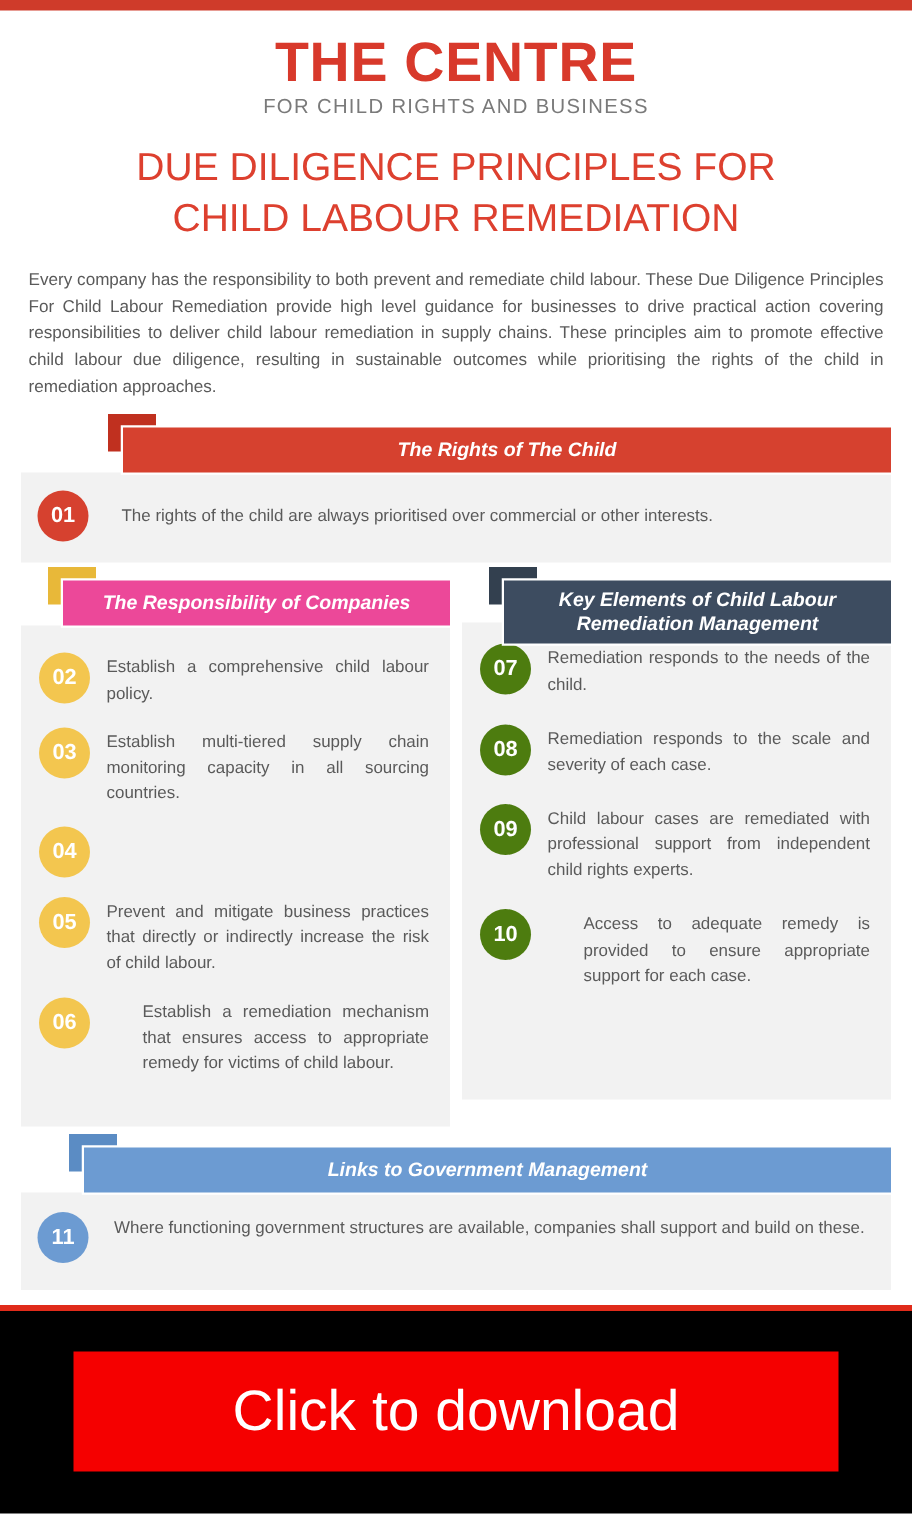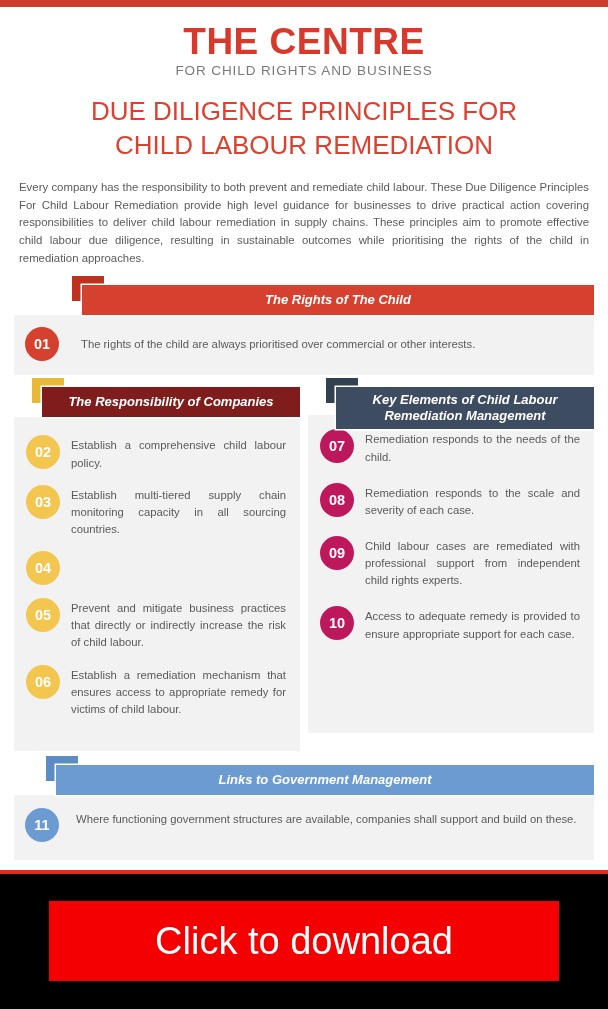--- a/index.html
+++ b/index.html
@@ -105,21 +105,21 @@
     box-shadow: 0 0 0 1.5px #ffffff;
     font-style: italic;
   }
   .bar.two-line {
     height: 42px;
   }
 
   
   .red-bar   { background: #d6412f; }
   .red-tab   { background: #c0301f; }
-  .yellow-bar{ background: #7f1d1d; text-align: center; }
+  .yellow-bar{ background: #ec4899; text-align: center; }
   .yellow-tab{ background: #e8b839; }
   .navy-bar  { background: #3d4c60; }
   .navy-tab  { background: #33404f; }
   .blue-bar  { background: #6c9bd2; }
   .blue-tab  { background: #5b8cc4; }
 
   
   .item {
     display: flex;
     align-items: flex-start;
@@ -131,21 +131,21 @@
     border-radius: 50%;
     color: #ffffff;
     font-size: 14.5px;
     font-weight: bold;
     display: flex;
     align-items: center;
     justify-content: center;
   }
   .num-red    { background: #d6412f; }
   .num-yellow { background: #f3c64f; }
-  .num-navy   { background: #be185d; }
+  .num-navy   { background: #4d7c0f; }
   .num-blue   { background: #6c9bd2; }
 
   .item-text {
     font-size: 11.3px;
     line-height: 1.52;
     color: #5a5a5a;
     text-align: justify;
     padding-top: 2px;
   }
 
@@ -164,21 +164,21 @@
     display: flex;
     margin: 12px 14px 0 14px;
     gap: 8px;
   }
   .col { flex: 1 1 0; min-width: 0; }
   .col .bar-wrap { margin-left: 28px; }
   .col .panel-body {
     padding: 16px 14px 16px 12px;
   }
   .col .item { margin-bottom: 13px; }
-  .col .item:last-child { margin-bottom: 0; }
+  .col .item:last-child { margin-bottom: 0; gap: 24px; }
   .col .item-text { padding-left: 11px; }
 
   .col-left .panel-body  { padding-top: 18px; min-height: 300px; }
   .col-right .panel-body { padding-top: 14px; min-height: 288px; }
   .col-right .item { margin-bottom: 17px; }
 
   
   .sec-links {
     margin: 14px 14px 0 14px;
   }

